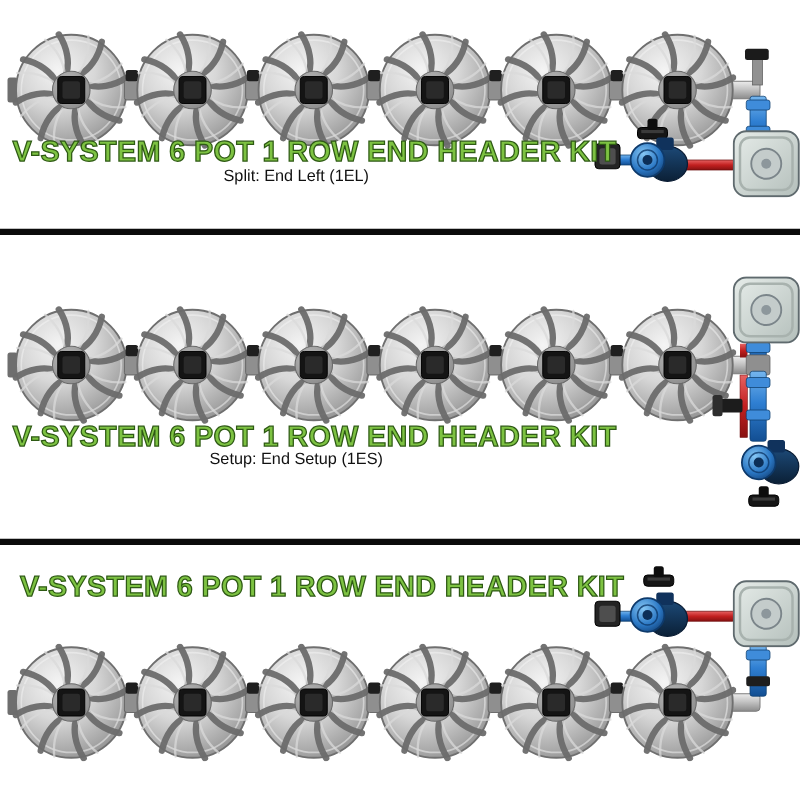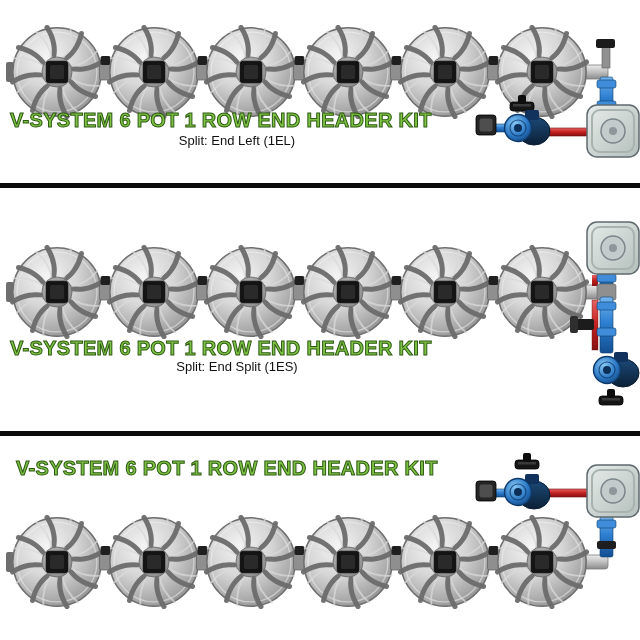--- a/index.html
+++ b/index.html
@@ -4,21 +4,21 @@
 <style>
   html,body{margin:0;padding:0;background:#ffffff;}
   .stage{
     position:relative;width:640px;height:640px;overflow:hidden;
     background:var(--background,#ffffff);
     font-family:"Liberation Sans",sans-serif;
   }
   .diagram{position:absolute;left:0;}
   .divider{position:absolute;left:0;width:640px;height:5px;background:var(--divider-black,#0b0b0b);}
   .kit-title{
-    position:absolute;font-weight:bold;font-size:20px;line-height:1;letter-spacing:.3px;
+    position:absolute;font-weight:bold;font-size:23px;line-height:1;letter-spacing:.3px;
     color:var(--title-green,#7dc242);
     -webkit-text-stroke:1px var(--title-outline,#2e5a14);
     white-space:nowrap;
     text-align:center;
   }
   .kit-setup{
     position:absolute;font-size:13px;line-height:1.1;color:var(--subtitle-black,#111111);
     text-align:center;white-space:nowrap;
   }
 </style>
@@ -203,21 +203,21 @@
         <rect x="597" y="140" width="19" height="8" rx="2" fill="#3f8cda" stroke="#0f3f6e" stroke-width="0.6"></rect>
         <rect x="575" y="131" width="19" height="11" rx="2" fill="#1c1c1c"></rect>
         <rect x="570" y="128" width="8" height="17" rx="2" fill="#2e2e2e"></rect>
       </g>
       <use href="#tank" x="586" y="33" width="54" height="54"></use>
       <use href="#pump" x="592" y="160" width="48" height="42"></use>
       <use href="#valve" x="598" y="198" width="26" height="26"></use>
     </g>
   </svg>
   <div class="kit-title" style="top:338px;left:10px">V-SYSTEM 6 POT 1 ROW END HEADER KIT</div>
-  <div class="kit-setup" style="top:360px;left:0;width:474px">Split: End Split (1ES)</div>
+  <div class="kit-setup" style="top:360px;left:0;width:474px">Setup: End Setup (1ES)</div>
 
   <div class="divider" style="top:431px"></div>
 
   <svg class="diagram" style="top:436px" width="640" height="204">
     <g>
       <rect x="10" y="119" width="598" height="14" rx="3" fill="url(#gPipe)" stroke="#7c7c7c" stroke-width="0.8"></rect>
       <rect x="6" y="116" width="8" height="20" rx="2" fill="#6e6e6e"></rect>
     </g>
     <g>
         <use x="10" y="79" width="94" height="94" href="#pot"></use>

